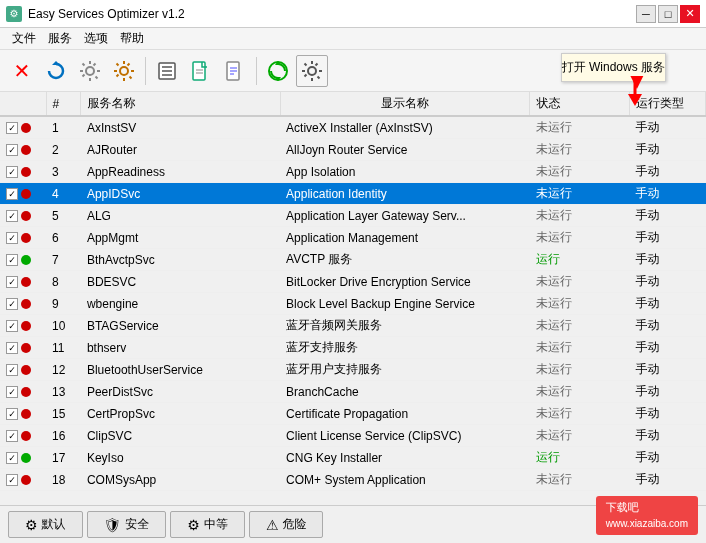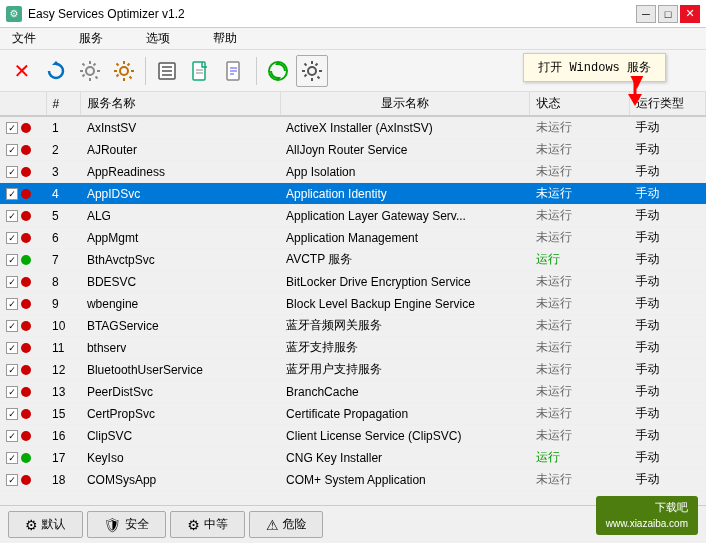--- a/index.html
+++ b/index.html
@@ -19,21 +19,20 @@
     .title-bar-controls { display: flex; gap: 2px; }
     .title-btn { width: 20px; height: 18px; border: 1px solid #aaa; background: #e8e8e8; cursor: pointer; display: flex; align-items: center; justify-content: center; font-size: 11px; }
     
     .menu-bar {
       background: #f5f5f5;
       display: flex;
       align-items: center;
       padding: 2px 6px;
       border-bottom: 1px solid #ddd;
       height: 22px;
-      gap: 31px;
     }
     .menu-item { padding: 2px 6px; cursor: pointer; font-size: 12px; }
     
     .toolbar {
       background: #f5f5f5;
       border-bottom: 1px solid #ddd;
       display: flex;
       align-items: center;
       padding: 3px 6px;
       height: 42px;
@@ -212,21 +211,21 @@
   <div style="position:relative;">
     <button class="tb-btn" style="border:1px solid #aaa;">
       <svg width="22" height="22" viewBox="0 0 22 22">
           <circle cx="11" cy="11" r="4" stroke="#555" stroke-width="2" fill="none"></circle>
           <path d="M11 1v3M11 18v3M1 11h3M18 11h3M3.5 3.5l2 2M16.5 16.5l2 2M16.5 3.5l-2 2M3.5 16.5l2-2" stroke="#555" stroke-width="2"></path>
         </svg>
     </button>
   </div>
 
   <div style="position:absolute; top:3px; right:40px; z-index:50;">
-    <div style="background:#fffbe6; border:1px solid #ccc; padding:5px 14px; font-size:12px; box-shadow:1px 1px 3px rgba(0,0,0,0.2); white-space:nowrap;font-family:Liberation Mono, monospace;">
+    <div style="background:#fffbe6; border:1px solid #ccc; padding:5px 0; font-size:12px; box-shadow:1px 1px 3px rgba(0,0,0,0.2); white-space:nowrap;">
       <span>打开 Windows 服务</span>
     </div>
 
     <div style="position:absolute; bottom:-12px; right:18px; color:red; font-size:22px; line-height:1; transform:rotate(180deg);">▲</div>
   </div>
 
   <div style="position:absolute; bottom:-18px; right:56px; z-index:60;">
     <svg width="30" height="30" viewBox="0 0 30 30">
         <line x1="15" y1="0" x2="15" y2="25" stroke="red" stroke-width="3"></line>
         <polygon points="15,30 8,18 22,18" fill="red"></polygon>
@@ -486,15 +485,15 @@
   <button class="bottom-btn">
     <span class="btn-icon">⚙</span>
     <span>中等</span>
   </button>
   <button class="bottom-btn">
     <span class="btn-icon">⚠</span>
     <span>危险</span>
   </button>
 </div>
 
-<div style="position:fixed; bottom:8px; right:8px; background:#4d7c0f; color:white; padding:4px 10px; font-size:11px; border-radius:3px; z-index:200; text-align:right; line-height:1.4;">
+<div style="position:fixed; bottom:8px; right:8px; background:#ef4444; color:white; padding:4px 10px; font-size:11px; border-radius:3px; z-index:200; text-align:left; line-height:1.4;">
   下载吧<br><span style="font-size:10px;">www.xiazaiba.com</span>
 </div>
 
 </body></html>

